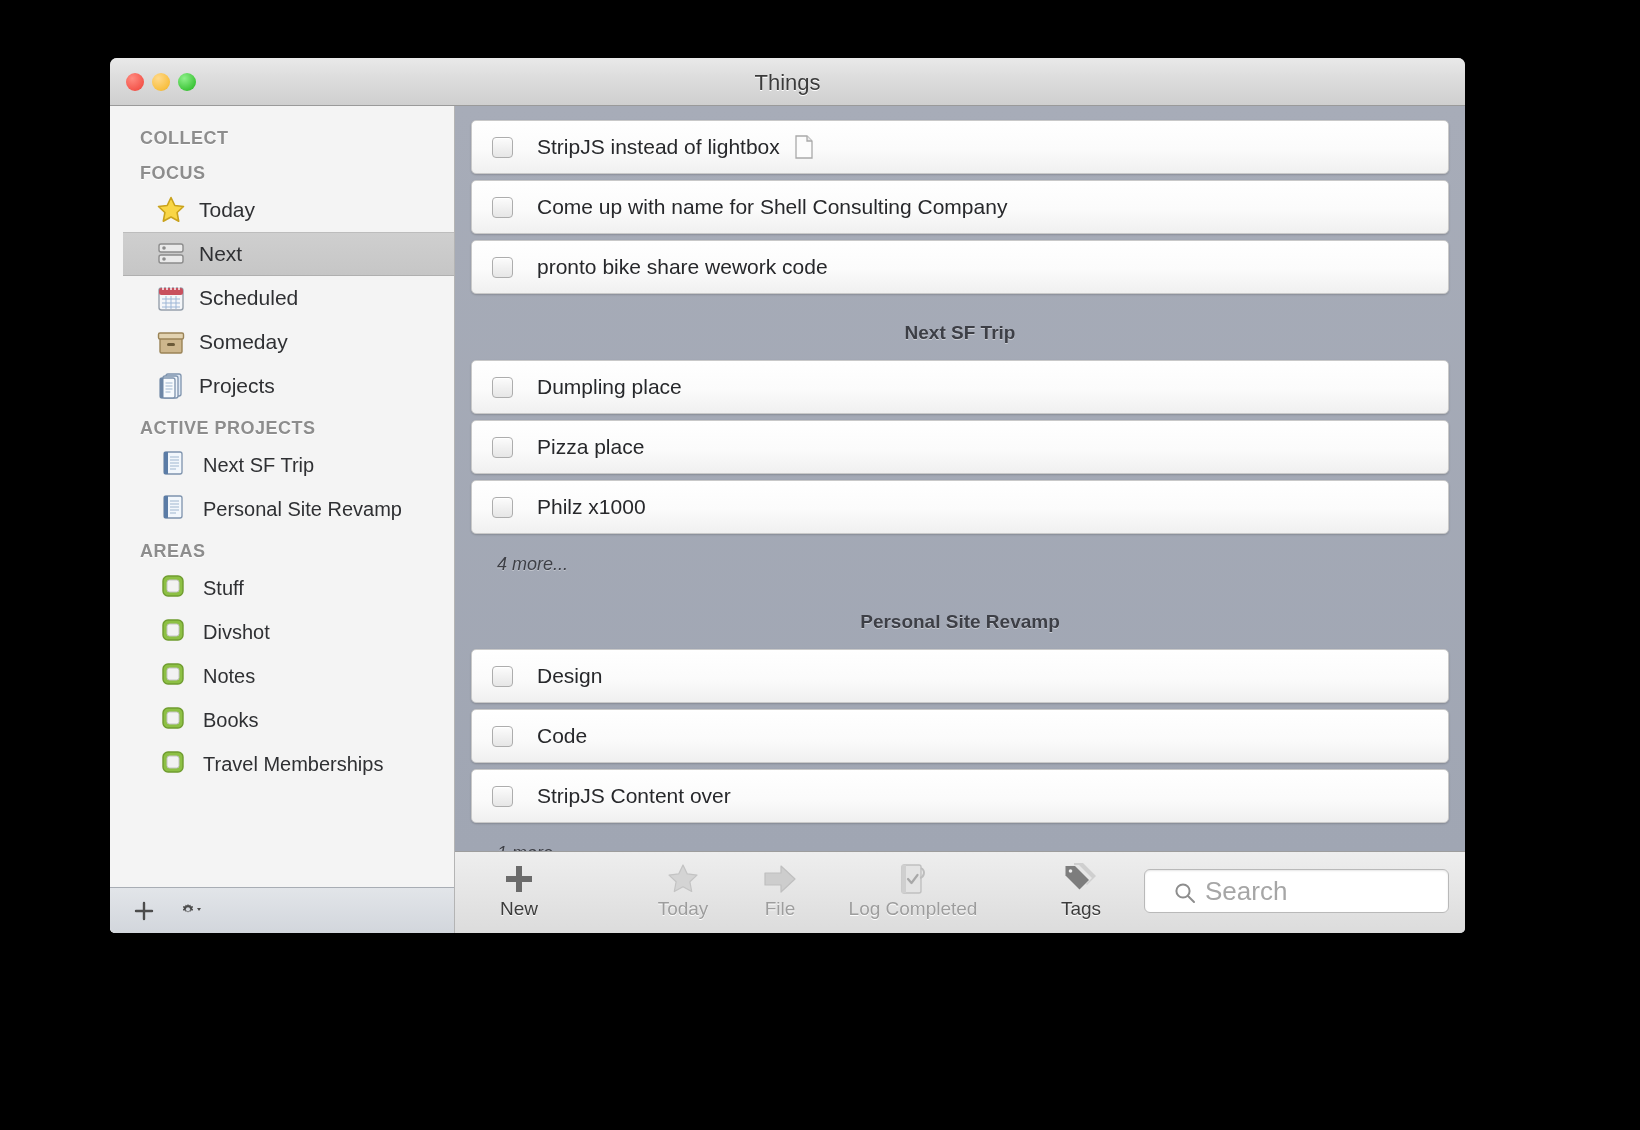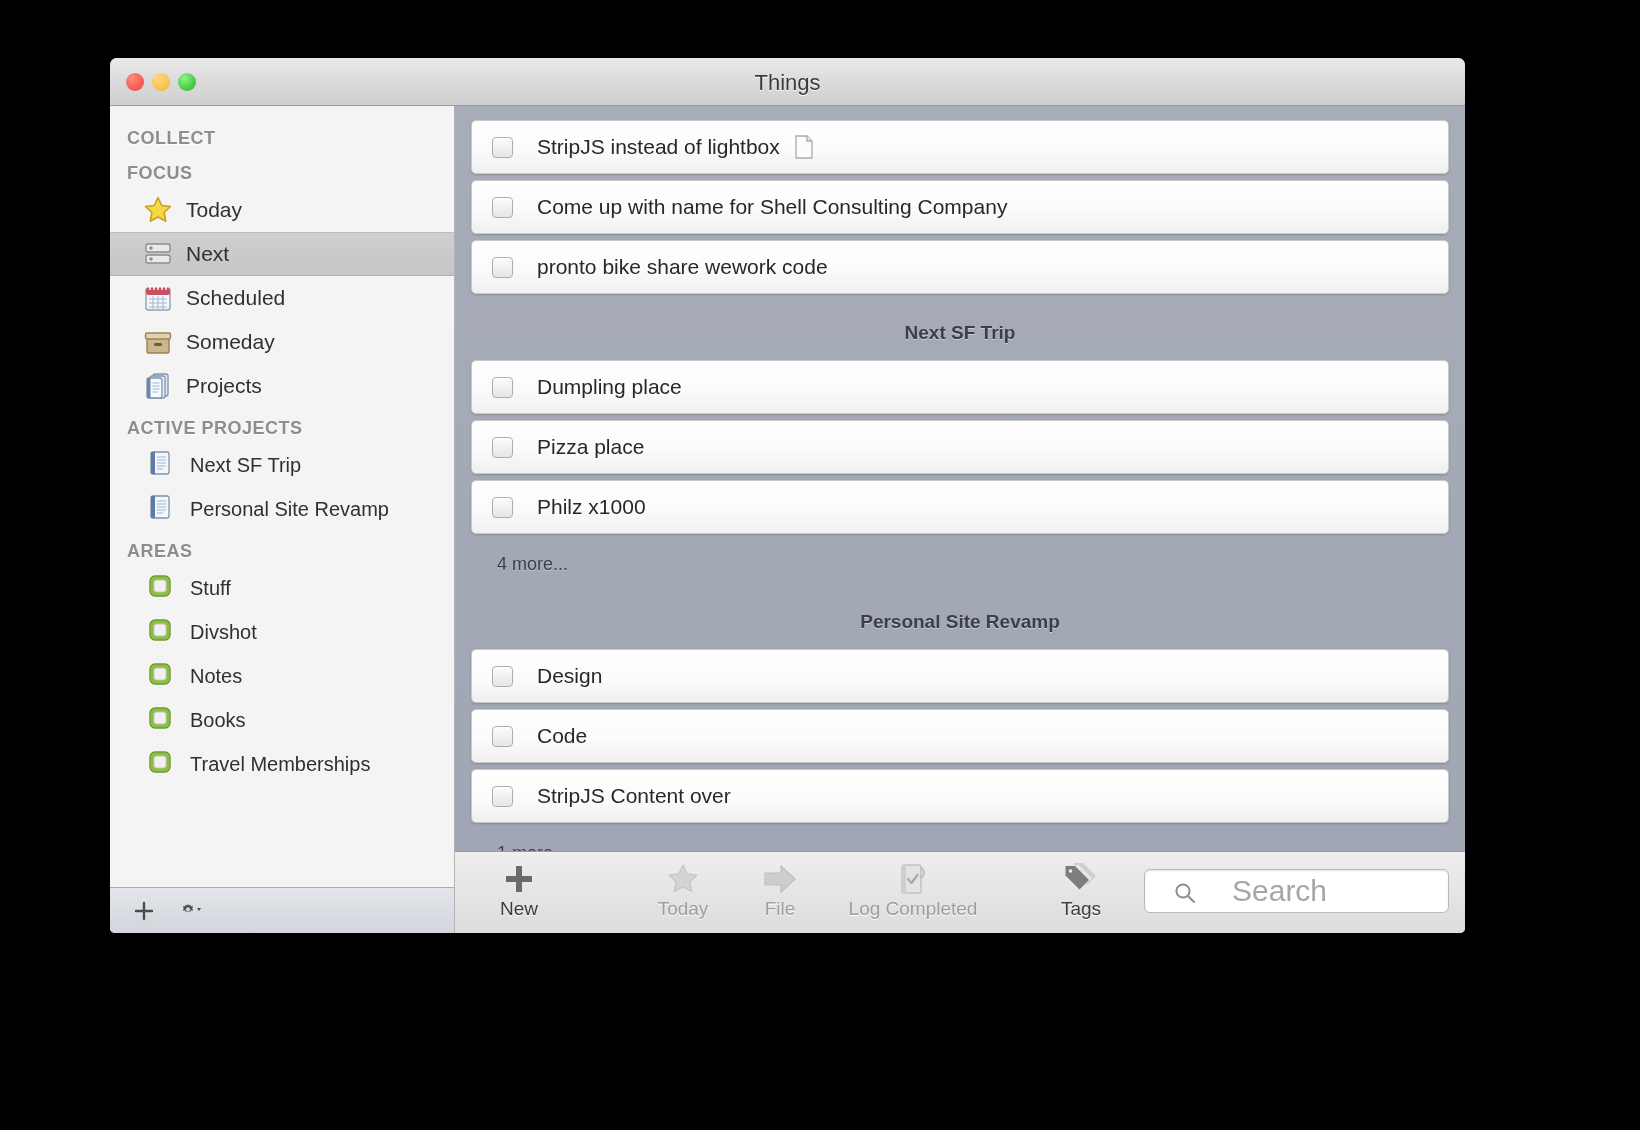--- a/index.html
+++ b/index.html
@@ -55,20 +55,21 @@
     width:345px;
     background:#f4f4f4;
     border-right:1px solid #b4b4b4;
     display:flex; flex-direction:column;
     position:relative;
   }
   #sidebar-scroll{
     flex:1 1 auto;
     overflow:hidden;
     padding-top:12px;
+    padding-left:13px;
   }
   .section-head{
     font-size:18px; font-weight:bold; letter-spacing:.5px;
     color:#8d8d8d; text-shadow:0 1px 0 #fff;
     padding:10px 0 4px 17px;
   }
   .nav-row{
     display:flex; align-items:center;
     height:44px;
     padding-left:32px;
@@ -150,20 +151,21 @@
     text-align:center;
     font-size:19px; font-weight:bold;
     color:#3d3f46;
     text-shadow:0 1px 0 rgba(255,255,255,.42);
     padding:22px 0 16px 0;
   }
   .more{
     font-size:18px; color:#3d3f46;
     text-shadow:0 1px 0 rgba(255,255,255,.35);
     padding:14px 0 14px 26px;
+    font-style:italic;
   }
 
   
   #toolbar{
     flex:0 0 82px; height:82px;
     background:linear-gradient(to bottom,#eeeeee,#dcdcdc);
     border-top:1px solid #9d9d9d;
     display:flex; align-items:flex-start;
     position:relative;
   }
@@ -184,21 +186,21 @@
     position:absolute; right:16px; top:17px;
     width:305px; height:44px;
     background:#fff;
     border:1px solid #b9b9b9;
     border-radius:6px;
     display:flex; align-items:center;
     padding-left:60px;
     box-shadow:inset 0 1px 2px rgba(0,0,0,.10);
   }
   #search-wrap .mag{ position:absolute; left:28px; top:11px; }
-  #search-text{ font-size:30px; color:#a6a6a6;margin-left:27px; }
+  #search-text{ font-size:26px; color:#a6a6a6; }
 </style>
 </head>
 <body>
 
 <div id="window">
 
   <div id="titlebar">
     <div id="traffic">
       <span class="tl red"></span>
       <span class="tl yellow"></span>

